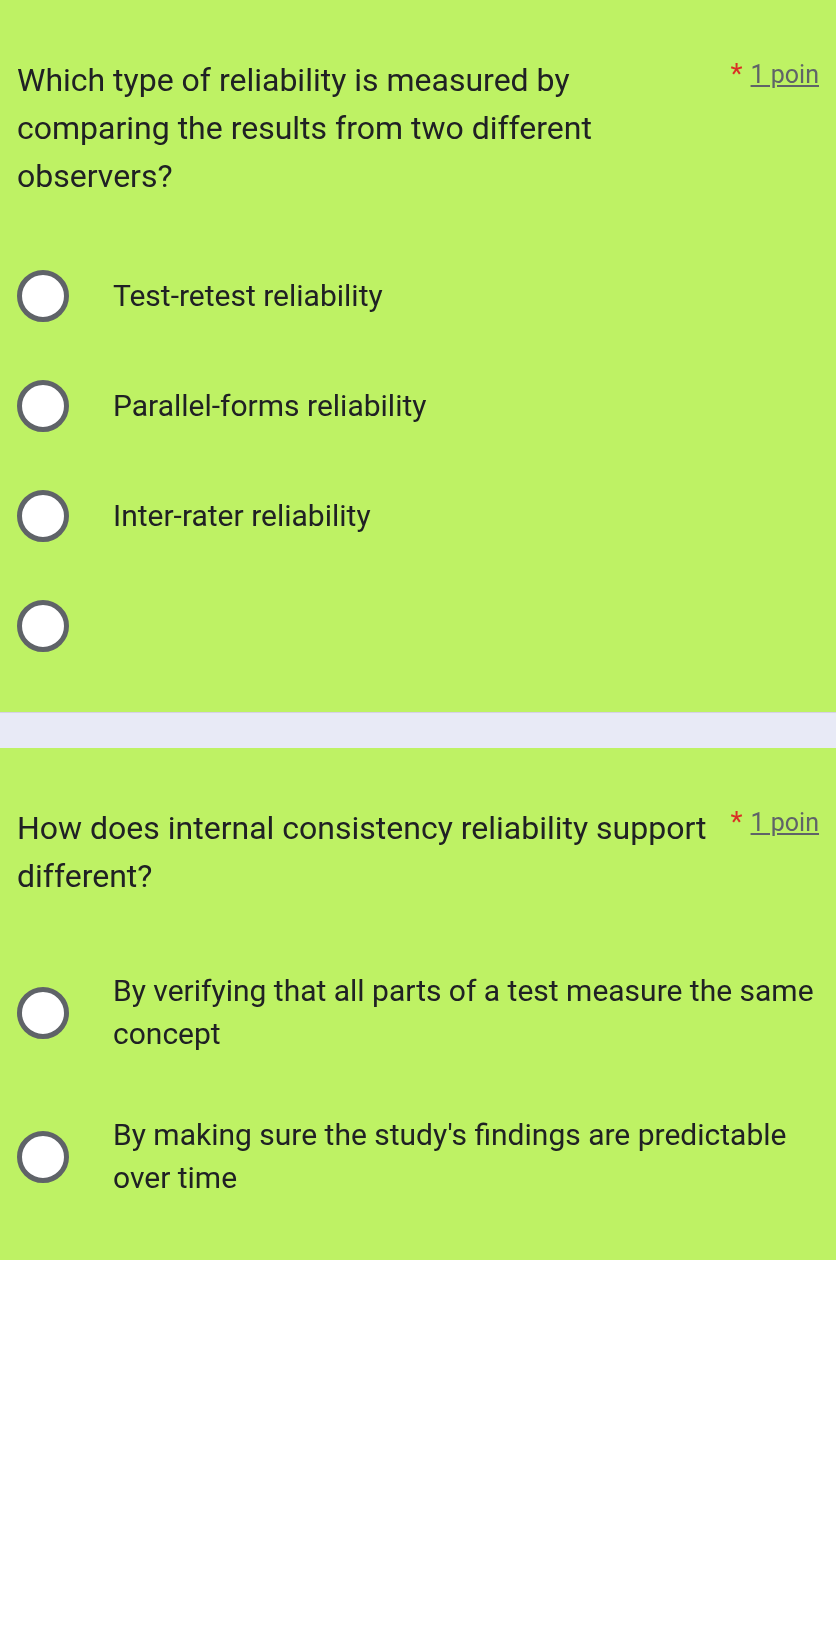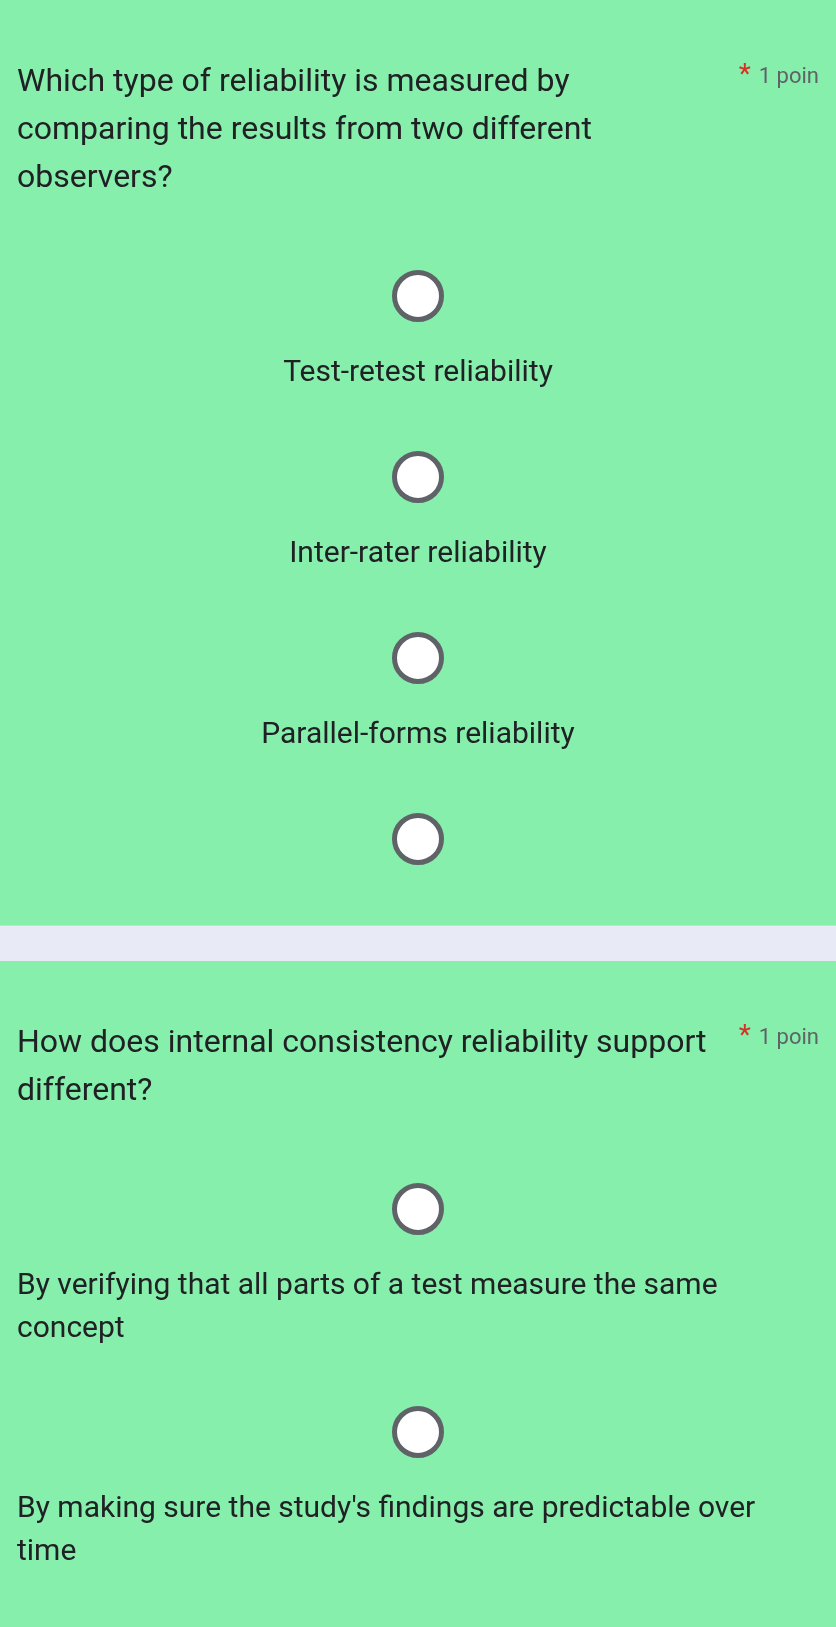--- a/index.html
+++ b/index.html
@@ -7,21 +7,21 @@
       margin: 0;
       padding: 0;
     }
     body {
       font-family: Roboto, Arial, sans-serif;
       background: #fff;
       width: 836px;
       color: #202124;
     }
     .question-card {
-      background: #86efac;
+      background: #bef264;
       padding: 56px 17px 60px 17px;
     }
     .question-header {
       display: flex;
       align-items: flex-start;
       margin-bottom: 70px;
     }
     .question-title {
       font-size: 32px;
       line-height: 1.5;
@@ -37,34 +37,34 @@
       white-space: nowrap;
       padding-top: 4px;
     }
     .required-asterisk {
       color: #d93025;
       font-size: 28px;
       line-height: 1;
     }
     .points-label {
       color: #5f6368;
-      font-size: 22px;
+      font-size: 25px;
       font-weight: 400;
+      text-decoration: underline;
     }
     .options {
       display: flex;
       flex-direction: column;
       gap: 58px;
     }
     .option {
       display: flex;
       align-items: center;
-      gap: 28px;
+      gap: 44px;
       cursor: pointer;
-      flex-direction: column;
     }
     .radio-circle {
       width: 52px;
       height: 52px;
       min-width: 52px;
       border: 5px solid #5f6368;
       border-radius: 50%;
       background: #fff;
     }
     .option-label {
@@ -90,25 +90,25 @@
       <span class="points-label">1 poin</span>
     </div>
   </div>
   <div class="options">
     <label class="option">
       <span class="radio-circle"></span>
       <span class="option-label">Test-retest reliability</span>
     </label>
     <label class="option">
       <span class="radio-circle"></span>
-      <span class="option-label">Inter-rater reliability</span>
+      <span class="option-label">Parallel-forms reliability</span>
     </label>
     <label class="option">
       <span class="radio-circle"></span>
-      <span class="option-label">Parallel-forms reliability</span>
+      <span class="option-label">Inter-rater reliability</span>
     </label>
     <label class="option">
       <span class="radio-circle"></span>
     </label>
   </div>
 </div>
 
 <div class="divider"></div>
 
 <div class="question-card">

